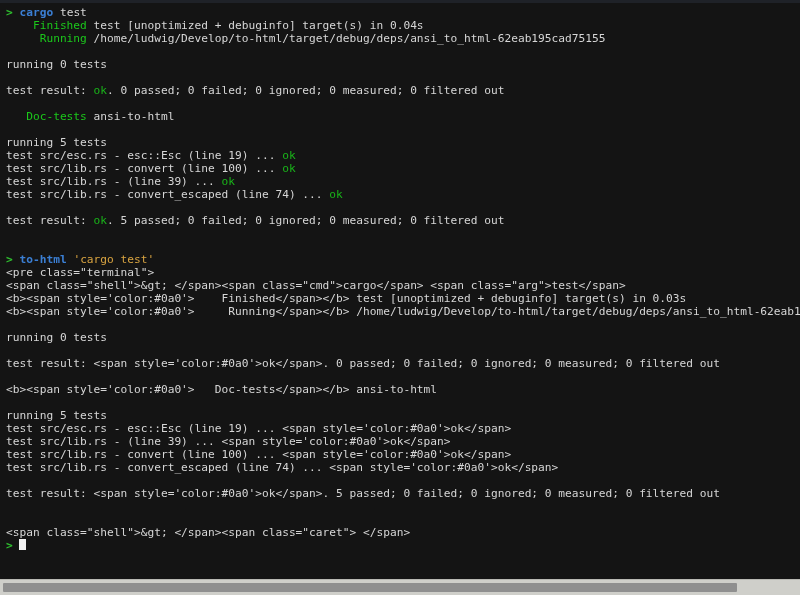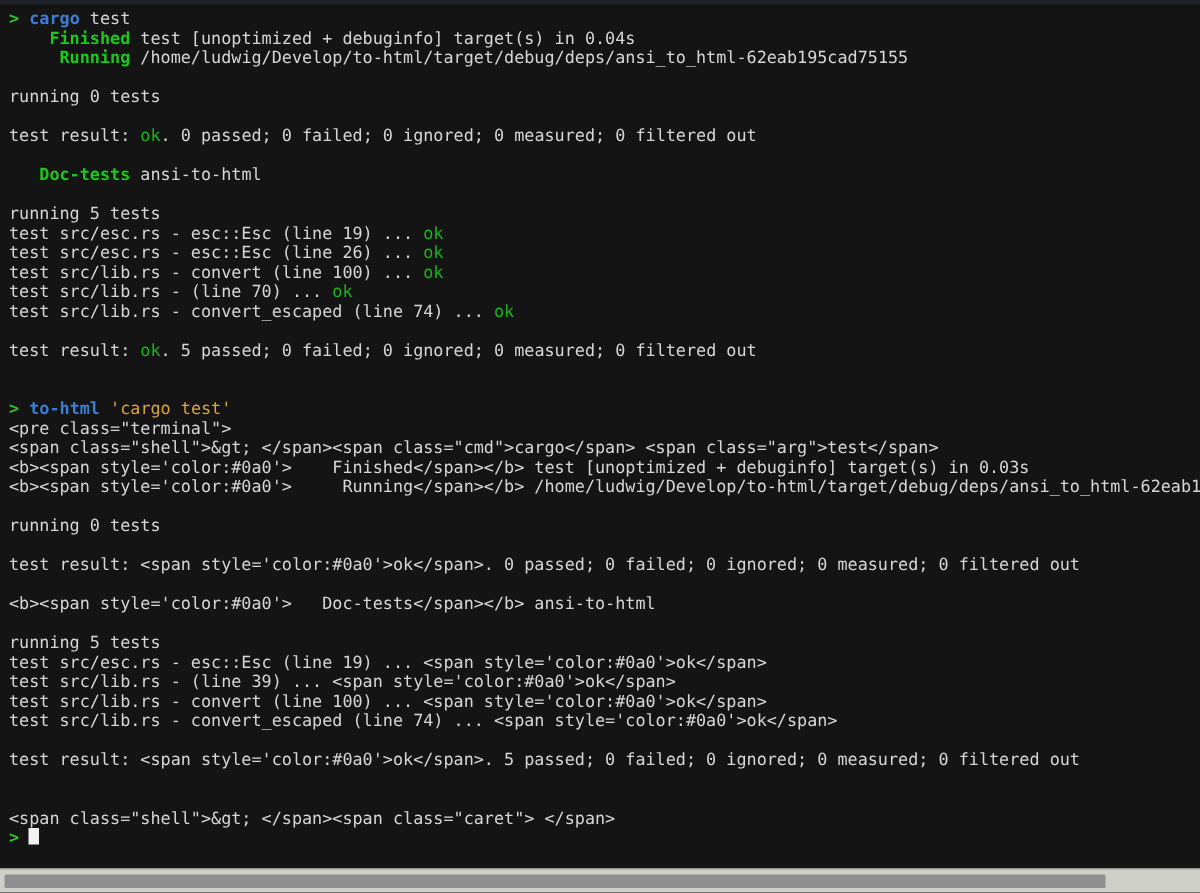--- a/index.html
+++ b/index.html
@@ -47,21 +47,21 @@
     white-space: pre;
     font-size: 11.2px;
     line-height: 13px;
     height: 13px;
     color: #d6d6d6;
     letter-spacing: 0px;
   }
 
   
   .c-green      { color: #19b319; margin-top: 37px; }
-  .c-green-b    { color: #1bc81b; font-weight: bold; }
+  .c-green-b    { color: #1bc81b; font-weight: normal; }
   .c-prompt     { color: #2fbf2f; font-weight: bold; }
   .c-cmd        { color: #3b7fd4; font-weight: bold; }
   .c-arg        { color: #d9a441; margin-top: 36px; }
   .c-white      { color: #d6d6d6; }
 
   .cursor-block {
     display: inline-block;
     width: 7px;
     height: 11px;
     background: #f2f2f2;
@@ -103,23 +103,22 @@
         <div class="line"><span class="c-green-b">     Running</span><span class="c-white"> /home/ludwig/Develop/to-html/target/debug/deps/ansi_to_html-62eab195cad75155</span></div>
         <div class="line"><span class="c-white"> </span></div>
         <div class="line"><span class="c-white">running 0 tests</span></div>
         <div class="line"><span class="c-white"> </span></div>
         <div class="line"><span class="c-white">test result: </span><span class="c-green">ok</span><span class="c-white">. 0 passed; 0 failed; 0 ignored; 0 measured; 0 filtered out</span></div>
         <div class="line"><span class="c-white"> </span></div>
         <div class="line"><span class="c-green-b">   Doc-tests</span><span class="c-white"> ansi-to-html</span></div>
         <div class="line"><span class="c-white"> </span></div>
         <div class="line"><span class="c-white">running 5 tests</span></div>
         <div class="line"><span class="c-white">test src/esc.rs - esc::Esc (line 19) ... </span><span class="c-green">ok</span></div>
-        <div class="line"><span class="c-white">test src/esc.rs - esc::Esc (line 26) ... </span><span class="c-green">ok</span></div>
         <div class="line"><span class="c-white">test src/lib.rs - convert (line 100) ... </span><span class="c-green">ok</span></div>
-        <div class="line"><span class="c-white">test src/lib.rs - (line 70) ... </span><span class="c-green">ok</span></div>
+        <div class="line"><span class="c-white">test src/lib.rs - (line 39) ... </span><span class="c-green">ok</span></div>
         <div class="line"><span class="c-white">test src/lib.rs - convert_escaped (line 74) ... </span><span class="c-green">ok</span></div>
         <div class="line"><span class="c-white"> </span></div>
         <div class="line"><span class="c-white">test result: </span><span class="c-green">ok</span><span class="c-white">. 5 passed; 0 failed; 0 ignored; 0 measured; 0 filtered out</span></div>
         <div class="line"><span class="c-white"> </span></div>
         <div class="line"><span class="c-white"> </span></div>
         <div class="line"><span class="c-prompt">&gt; </span><span class="c-cmd">to-html</span><span class="c-white"> </span><span class="c-arg">'cargo test'</span></div>
         <div class="line"><span class="c-white">&lt;pre class="terminal"&gt;</span></div>
         <div class="line"><span class="c-white">&lt;span class="shell"&gt;&amp;gt; &lt;/span&gt;&lt;span class="cmd"&gt;cargo&lt;/span&gt; &lt;span class="arg"&gt;test&lt;/span&gt;</span></div>
         <div class="line"><span class="c-white">&lt;b&gt;&lt;span style='color:#0a0'&gt;    Finished&lt;/span&gt;&lt;/b&gt; test [unoptimized + debuginfo] target(s) in 0.03s</span></div>
         <div class="line"><span class="c-white">&lt;b&gt;&lt;span style='color:#0a0'&gt;     Running&lt;/span&gt;&lt;/b&gt; /home/ludwig/Develop/to-html/target/debug/deps/ansi_to_html-62eab195</span></div>

